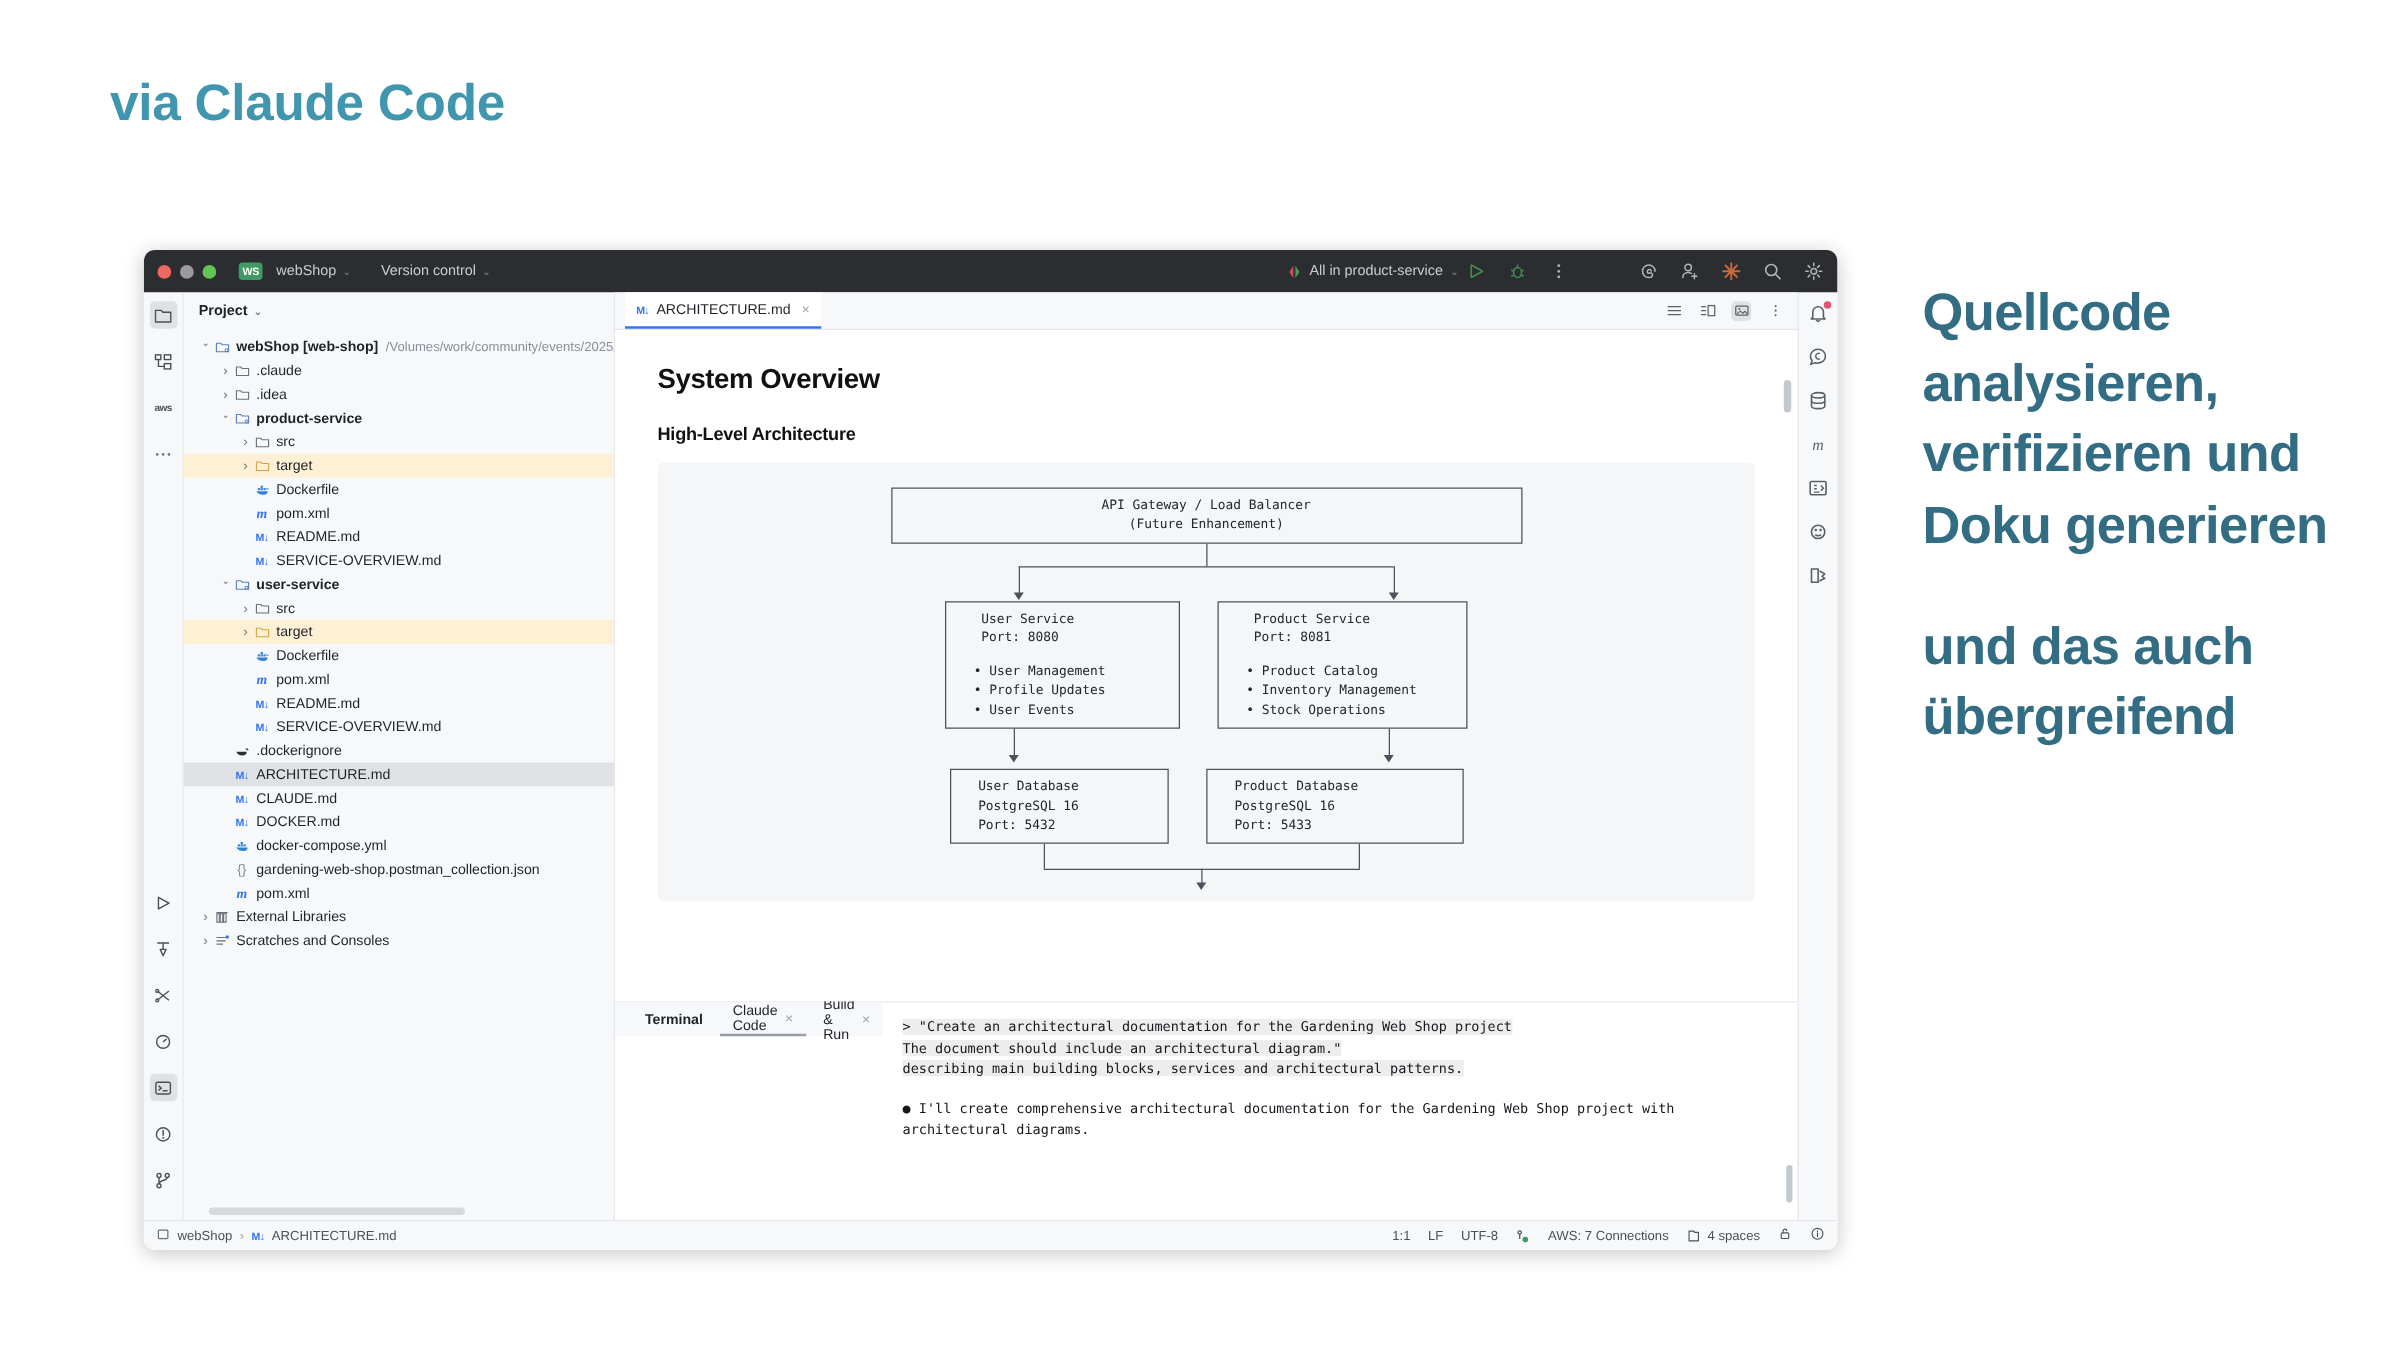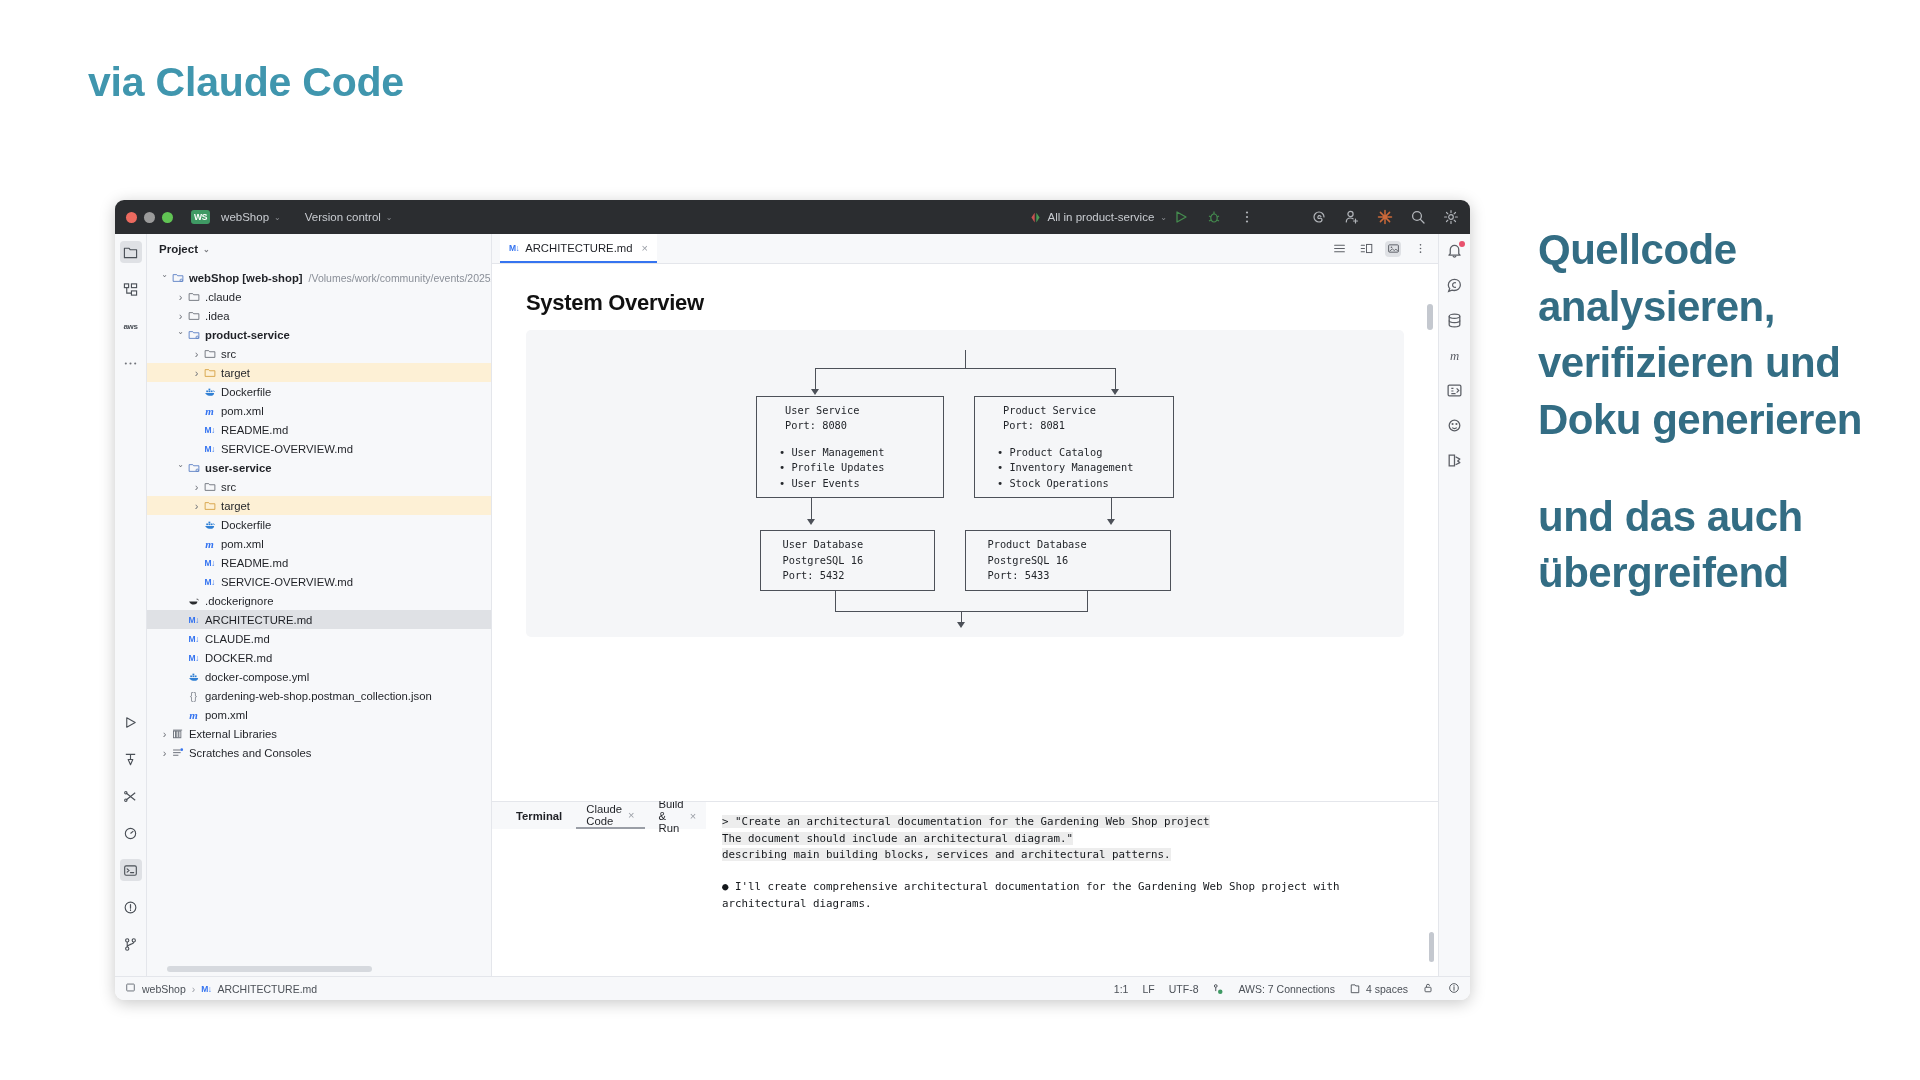--- a/index.html
+++ b/index.html
@@ -655,24 +655,29 @@
                 <circle cx="8" cy="12.5" r="1" fill="#5c5f66"></circle>
               </svg>
           </span>
         </div>
       </div>
 
       <div class="docwrap">
         <div class="editor-scroll"></div>
         <div class="doc">
           <h1>System Overview</h1>
+          <h2>High-Level Architecture</h2>
 
           <div class="codeblock">
             <div class="diagram">
 
+              <div class="dbox" style="width:505px;margin:0 auto 0 auto">
+                <div class="ctr">API Gateway / Load Balancer</div>
+                <div class="ctr">(Future Enhancement)</div>
+              </div>
 
               <div style="position:relative;height:40px">
                 <div class="vline" style="height:18px;width:1px;position:absolute;left:50%;top:0"></div>
                 <div style="position:absolute;left:calc(50% - 150px);top:18px;width:300px;height:1px;background:#4d5159"></div>
                 <div style="position:absolute;left:calc(50% - 150px);top:18px;width:1px;height:22px;background:#4d5159"></div>
                 <div style="position:absolute;left:calc(50% + 150px);top:18px;width:1px;height:22px;background:#4d5159"></div>
                 <div class="arrow-dn" style="position:absolute;left:calc(50% - 154px);top:39px"></div>
                 <div class="arrow-dn" style="position:absolute;left:calc(50% + 146px);top:39px"></div>
               </div>
 

